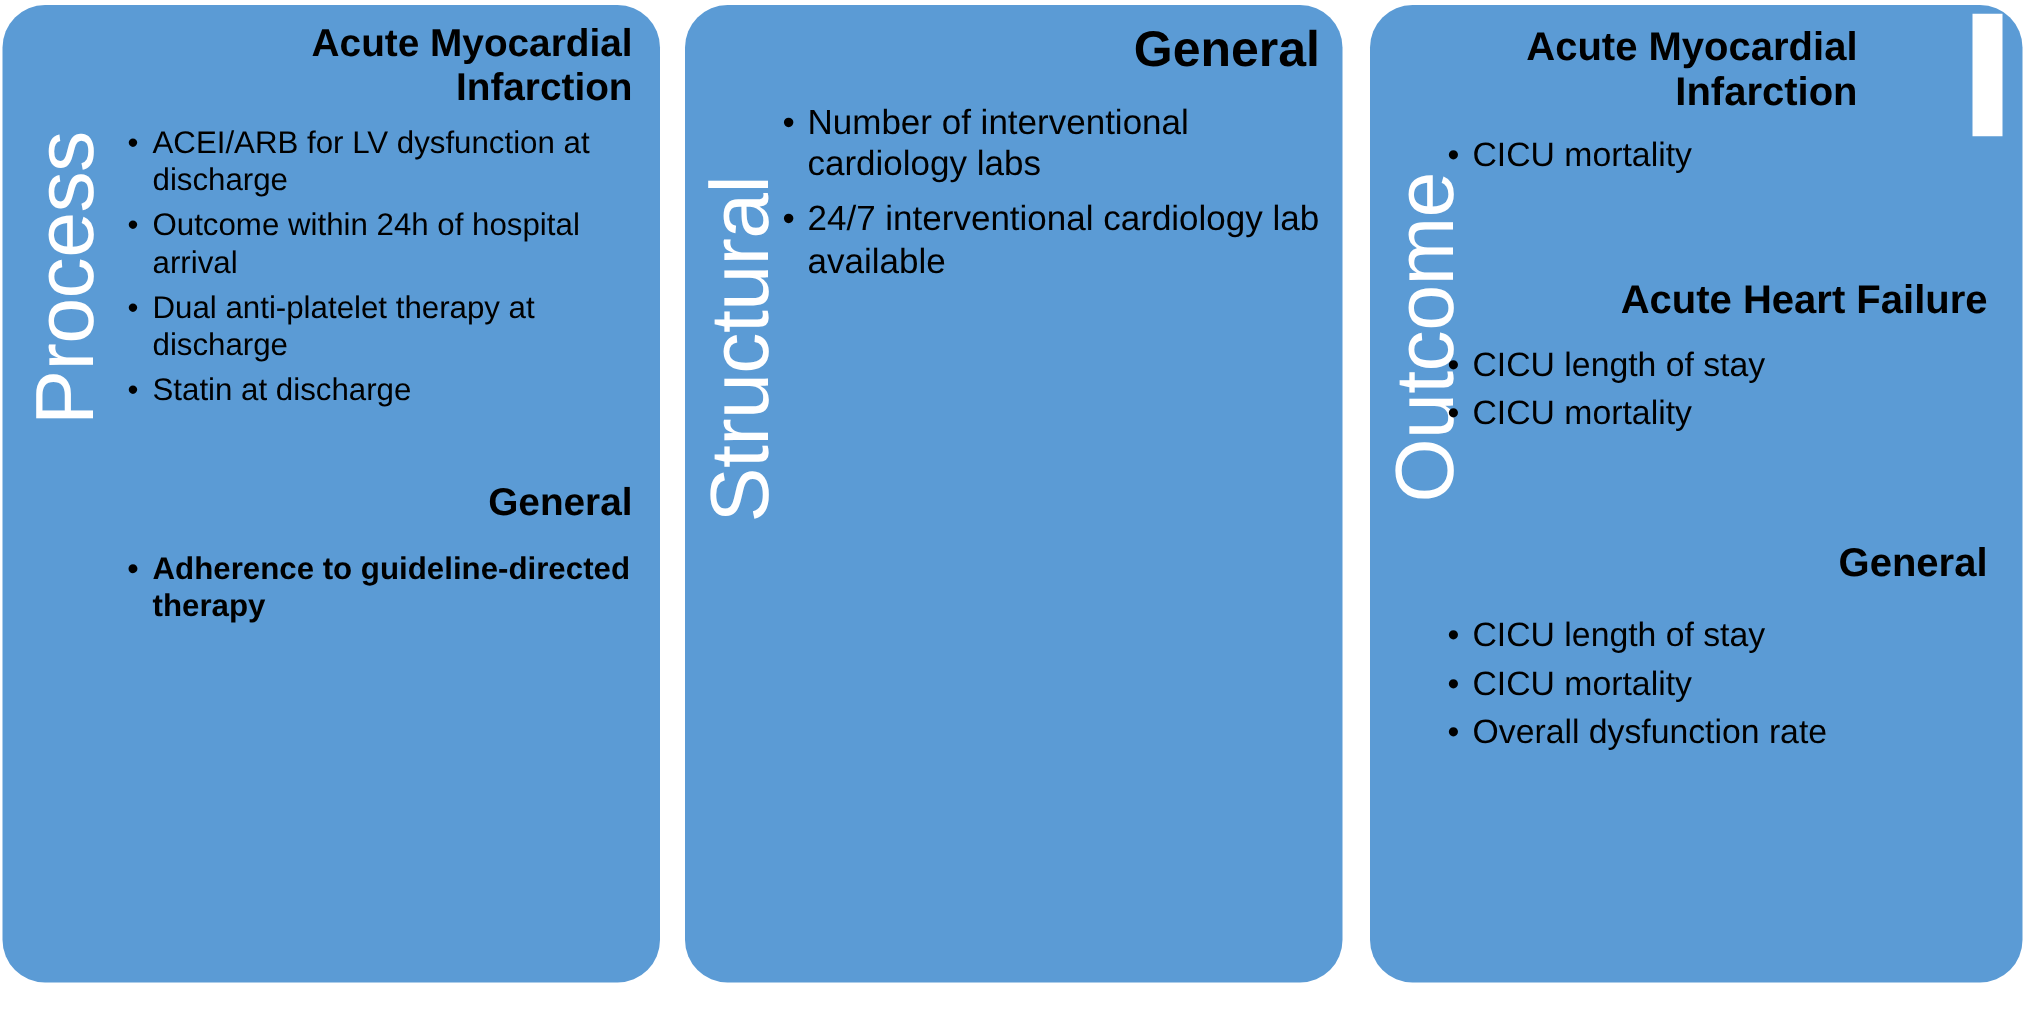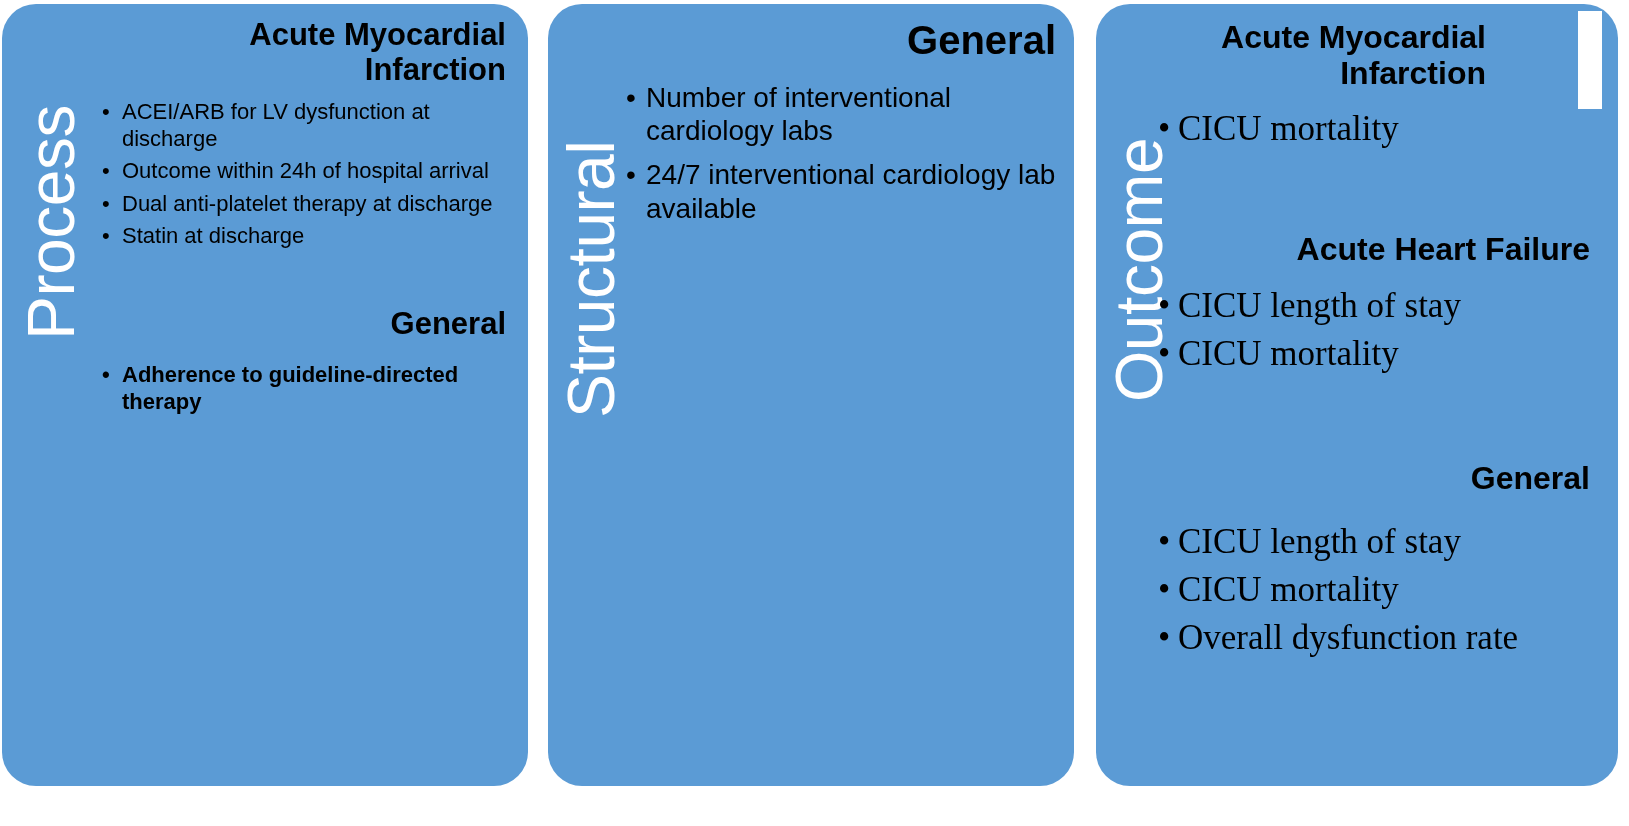--- a/index.html
+++ b/index.html
@@ -79,35 +79,35 @@
     content: "\2022";
     position: absolute;
     left: 2px;
     top: 0;
     font-size: 1em;
     line-height: 1.2;
   }
 
   
   #panel-process .section-title { font-size: 31px; }
-  #panel-process ul.bullets li  { font-size: 22px; }
+  #panel-process ul.bullets li  { font-size: 25px; }
   #panel-process .sec-ami { padding-top: 14px; }
   #panel-process .sec-ami ul   { margin-top: 12px; }
   #panel-process .sec-general  { padding-top: 52px; }
   #panel-process .sec-general ul { margin-top: 20px; font-weight: bold; }
 
   
   #panel-structural .section-title { font-size: 40px; }
   #panel-structural ul.bullets li  { font-size: 28px; margin-bottom: 10px; }
   #panel-structural .sec-general   { padding-top: 14px; }
   #panel-structural .sec-general ul{ margin-top: 18px; }
 
   
   #panel-outcome .section-title { font-size: 32px; }
-  #panel-outcome ul.bullets li  { font-size: 35px; font-family: Liberation Serif, serif; }
+  #panel-outcome ul.bullets li  { font-size: 27px; }
   #panel-outcome .sec-ami     { padding-top: 16px; }
   #panel-outcome .sec-ami ul  { margin-top: 16px; }
   #panel-outcome .sec-ahf     { padding-top: 76px; }
   #panel-outcome .sec-ahf ul  { margin-top: 18px; }
   #panel-outcome .sec-general { padding-top: 80px; }
   #panel-outcome .sec-general ul { margin-top: 24px; }
 
   
   #outcome-marker-bar {
     position: absolute;

